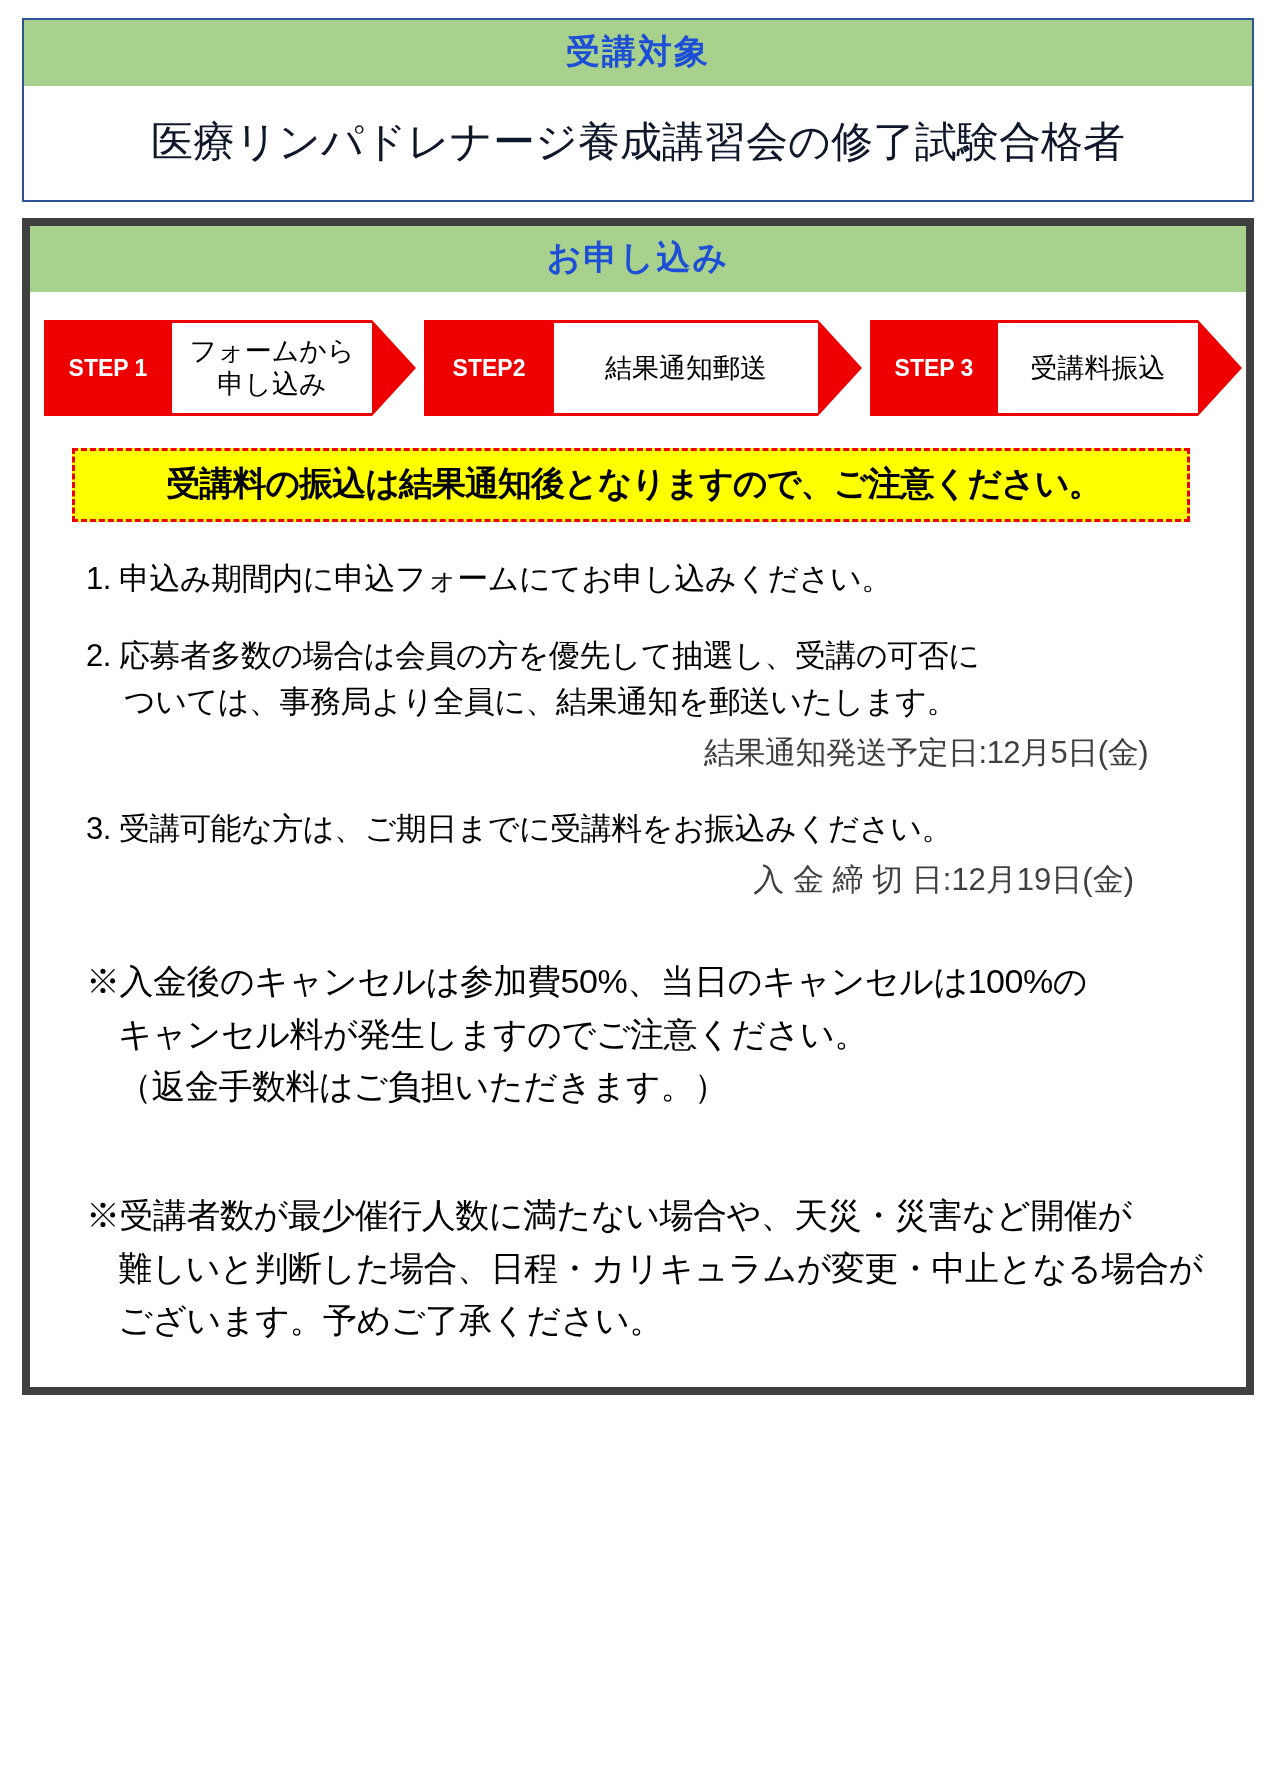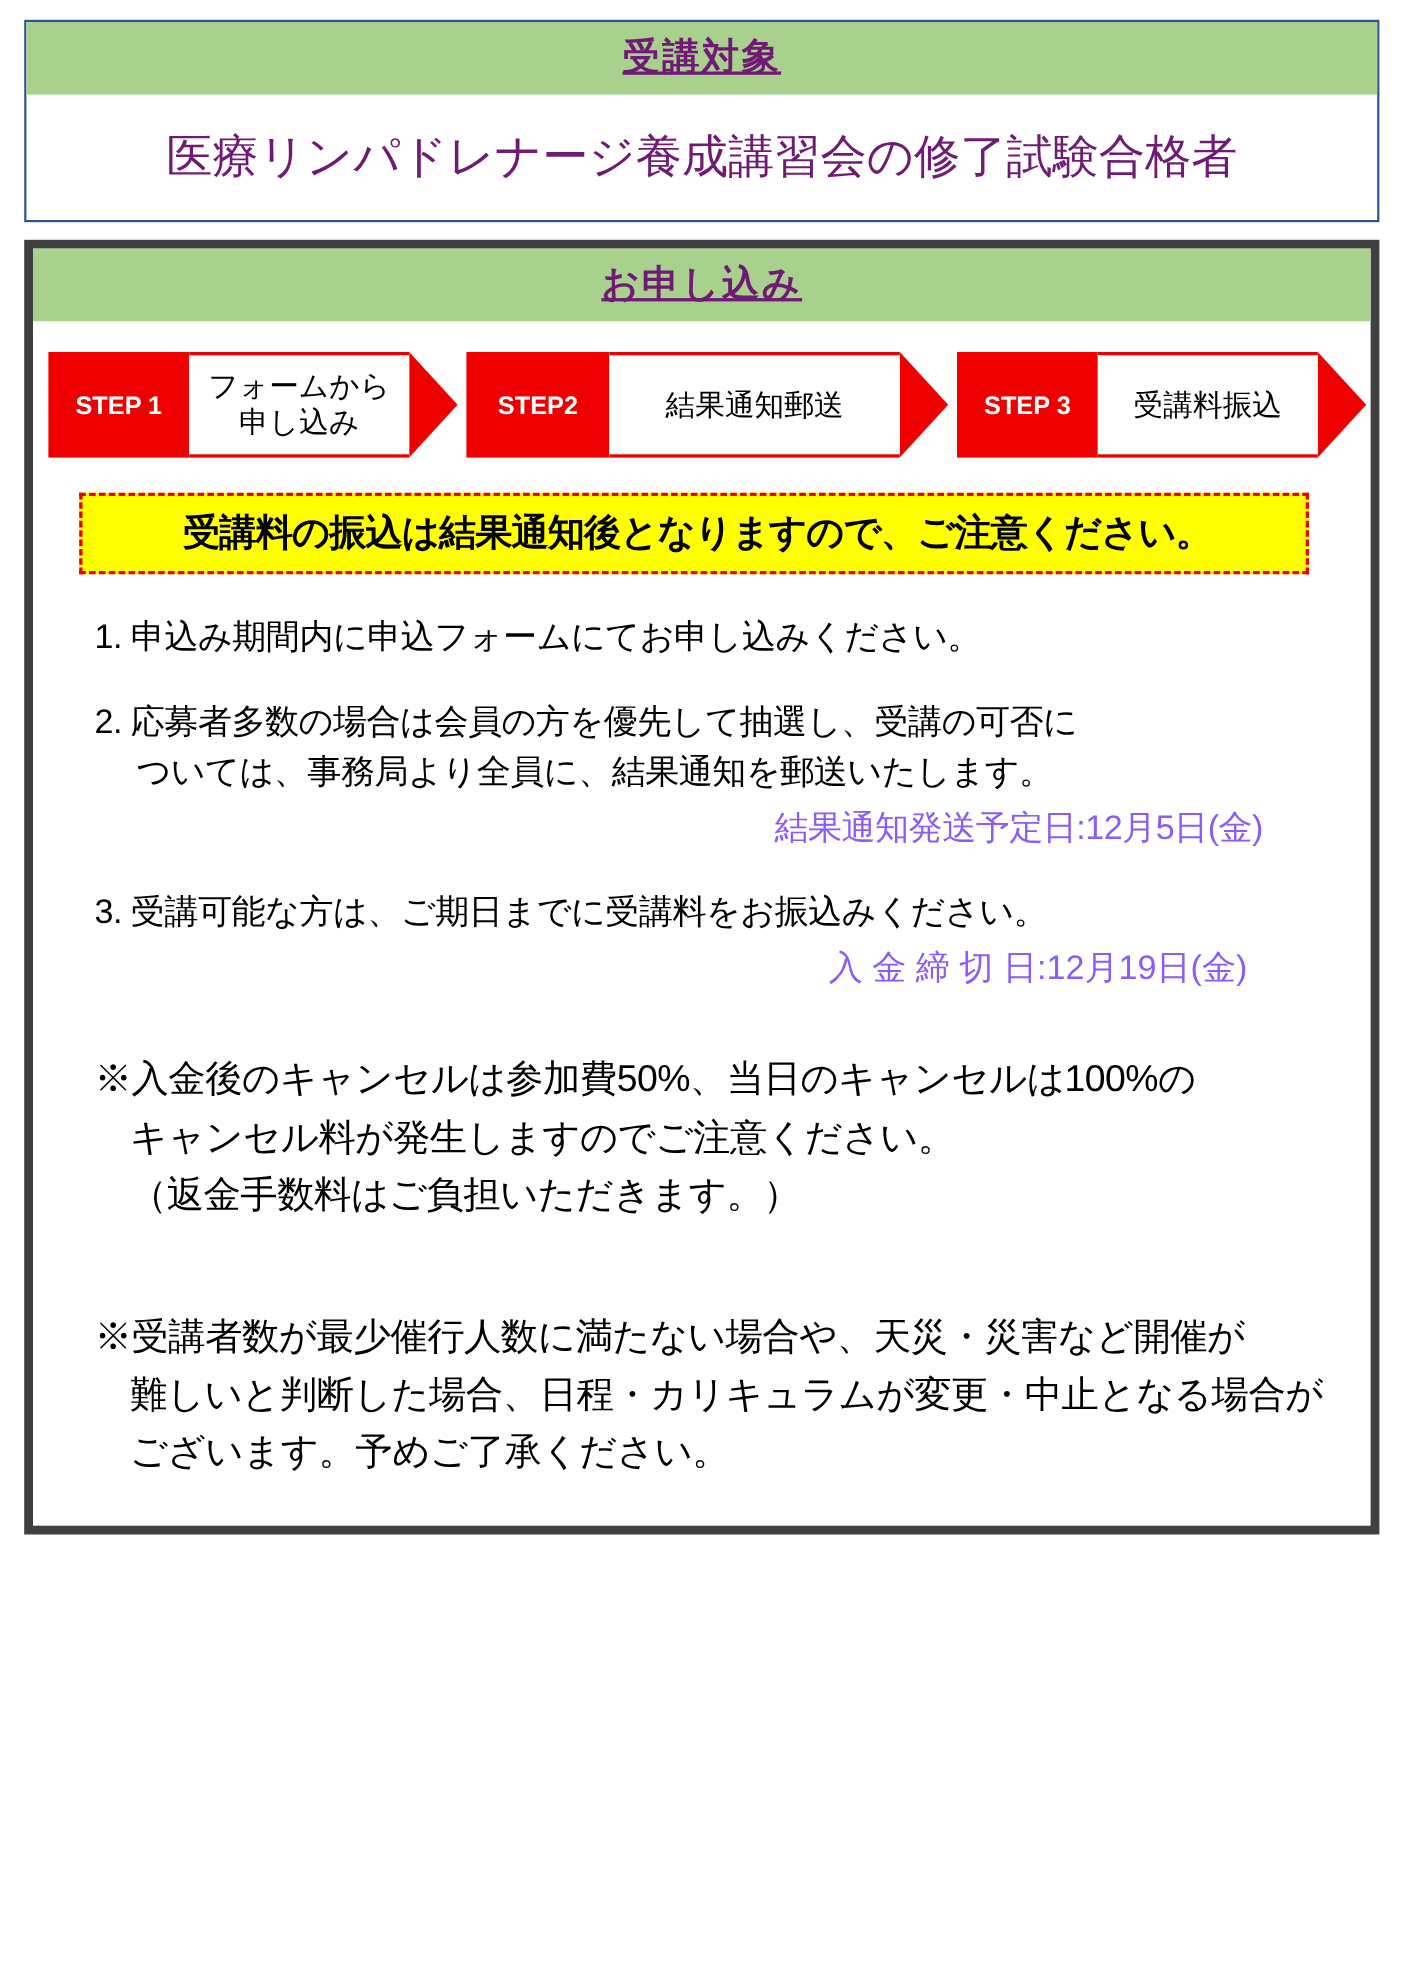--- a/index.html
+++ b/index.html
@@ -26,34 +26,33 @@
 
   
   .section-target {
     border: 2px solid #2f5496;
     box-sizing: border-box;
     width: 1232px;
     margin: 0 auto;
   }
   .band-green {
     background: #a9d18e;
-    color: #701a75;
+    color: #1d4ed8;
     font-size: 34px;
     font-weight: bold;
     text-align: center;
     padding: 9px 0 11px 0;
     letter-spacing: 2px;
-    text-decoration: underline;
   }
   .target-body {
     text-align: center;
     font-size: 42px;
     padding: 28px 0 30px 0;
     letter-spacing: 0px;
-    color: #701a75;
+    color: #0f172a;
   }
 
   
   .section-apply {
     border: 8px solid #404040;
     box-sizing: border-box;
     width: 1232px;
     margin: 16px auto 0 auto;
     padding-bottom: 40px;
   }
@@ -132,21 +131,21 @@
     font-size: 31px;
     line-height: 1.5;
     margin-bottom: 30px;
     letter-spacing: -0.5px;
   }
   .item .l2 {
     display: block;
     padding-left: 38px;
   }
   .deadline {
-    color: #8b5cf6;
+    color: #404040;
     font-size: 31px;
     text-align: right;
     padding-right: 58px;
     margin-top: 4px;
     letter-spacing: -0.5px;
   }
   .deadline.wide {
     letter-spacing: 0px;
     padding-right: 72px;
   }

